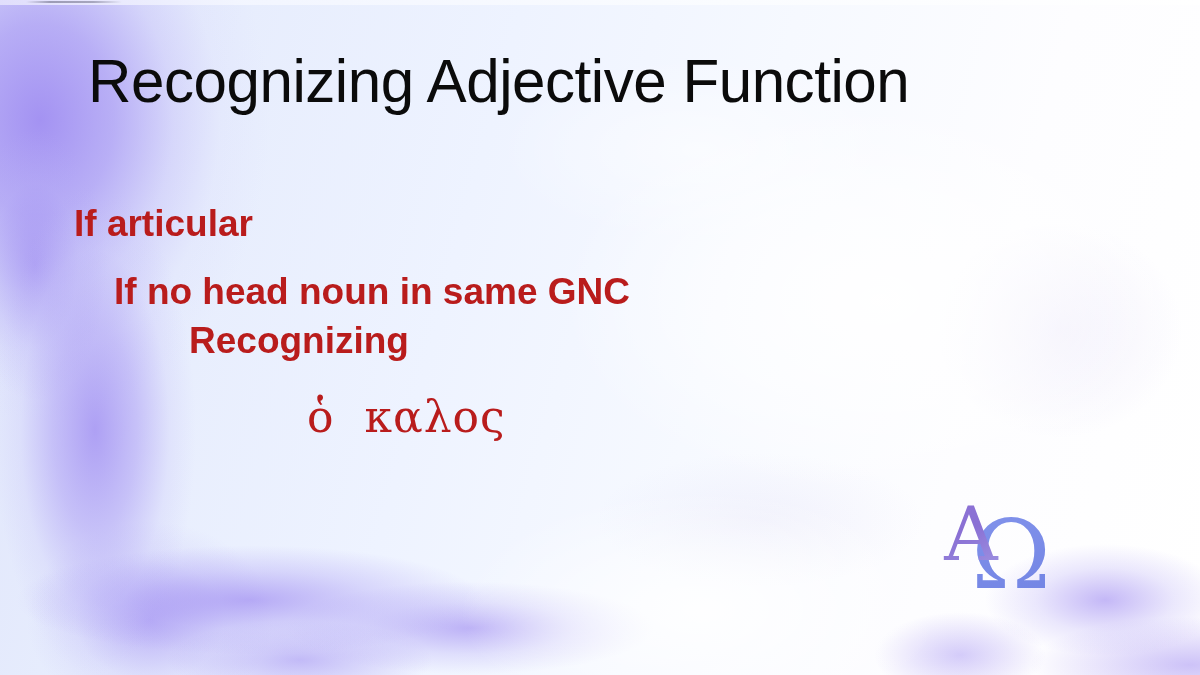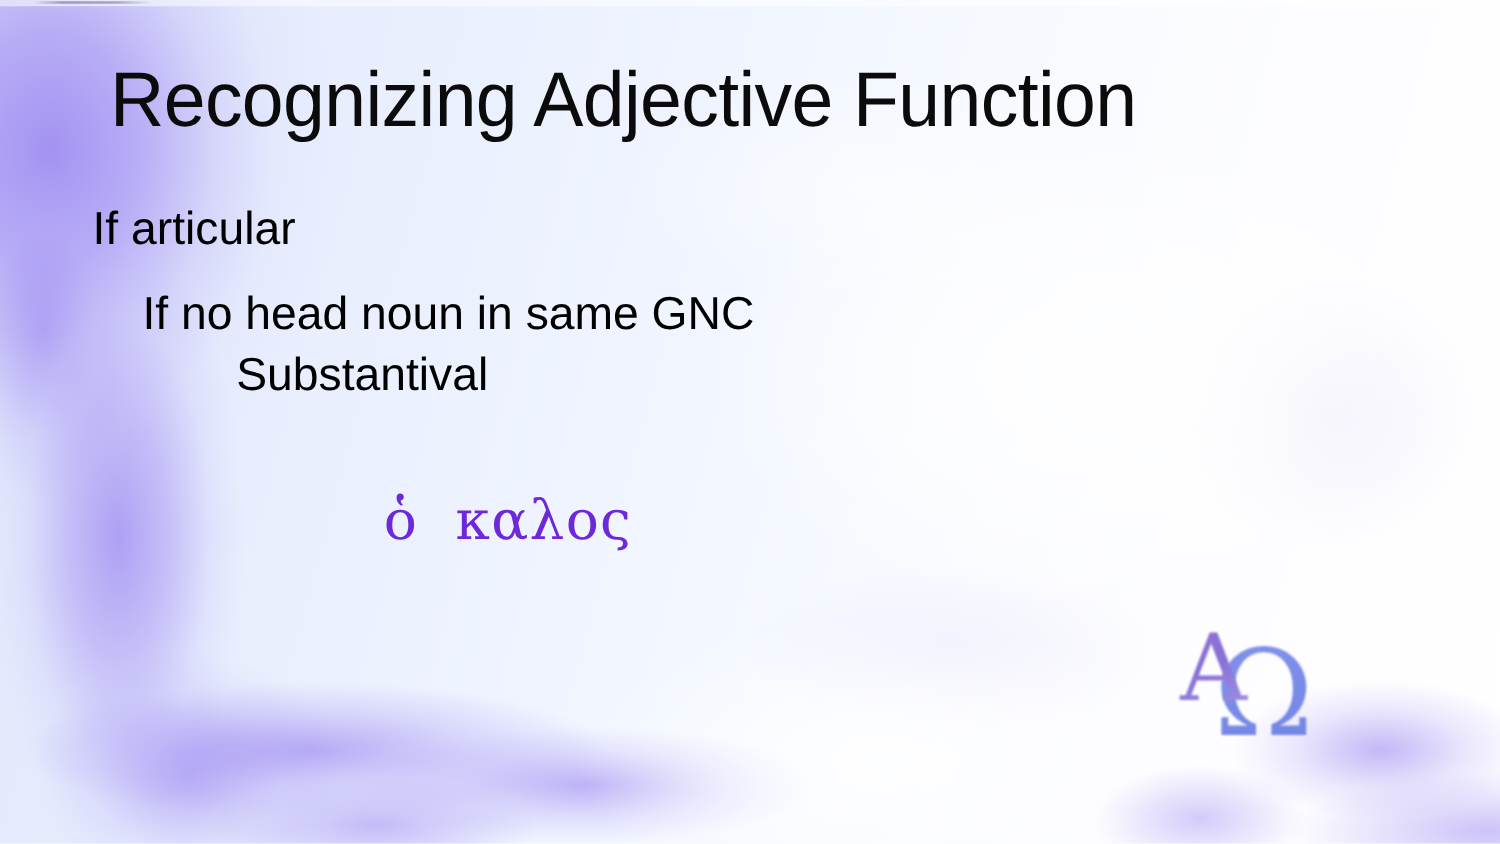--- a/index.html
+++ b/index.html
@@ -176,39 +176,40 @@
   #body-list {
     position: absolute;
     left: 0;
     top: 0;
     width: 1200px;
   }
 
   .bullet-line {
     position: absolute;
     white-space: nowrap;
-    color: #000000;
+    color: #b91c1c;
     font-family: "Liberation Sans", sans-serif;
-    font-weight: 400;
+    font-weight: 700;
     font-size: 37px;
     line-height: 1.0;
+    margin-top: 41px;
   }
 
   .bullet-line.lvl-1 { left: 74px;  top: 164px; }
   .bullet-line.lvl-2 { left: 114px; top: 232px; }
   .bullet-line.lvl-3 { left: 189px; top: 281px; }
 
   #greek-example {
     position: absolute;
     left: 307px;
     top: 395px;
     font-family: "DejaVu Serif", "Liberation Serif", serif;
     font-size: 44px;
     line-height: 1.0;
-    color: #6d28d9;
+    color: #b91c1c;
     white-space: pre;
     letter-spacing: 1px;
   }
 
   
   #logo-alpha-omega {
     position: absolute;
     left: 925px;
     top: 488px;
     width: 160px;
@@ -236,21 +237,21 @@
   <div id="bg-top-strip"></div>
   <div id="bg-top-hairline"></div>
 
   <div id="content">
 
     <div id="slide-title">Recognizing Adjective Function</div>
 
     <div id="body-list">
       <div class="bullet-line lvl-1">If articular</div>
       <div class="bullet-line lvl-2">If no head noun in same GNC</div>
-      <div class="bullet-line lvl-3">Substantival</div>
+      <div class="bullet-line lvl-3">Recognizing</div>
     </div>
 
     <div id="greek-example">ὁ  καλος</div>
 
     <div id="logo-alpha-omega">
       <svg viewBox="0 0 160 110" xmlns="http://www.w3.org/2000/svg" aria-hidden="true">
         <defs>
           <linearGradient id="gradAlpha" x1="0" y1="0" x2="0.35" y2="1">
             <stop offset="0%" stop-color="#8e73d6"></stop>
             <stop offset="55%" stop-color="#8a70d4"></stop>

